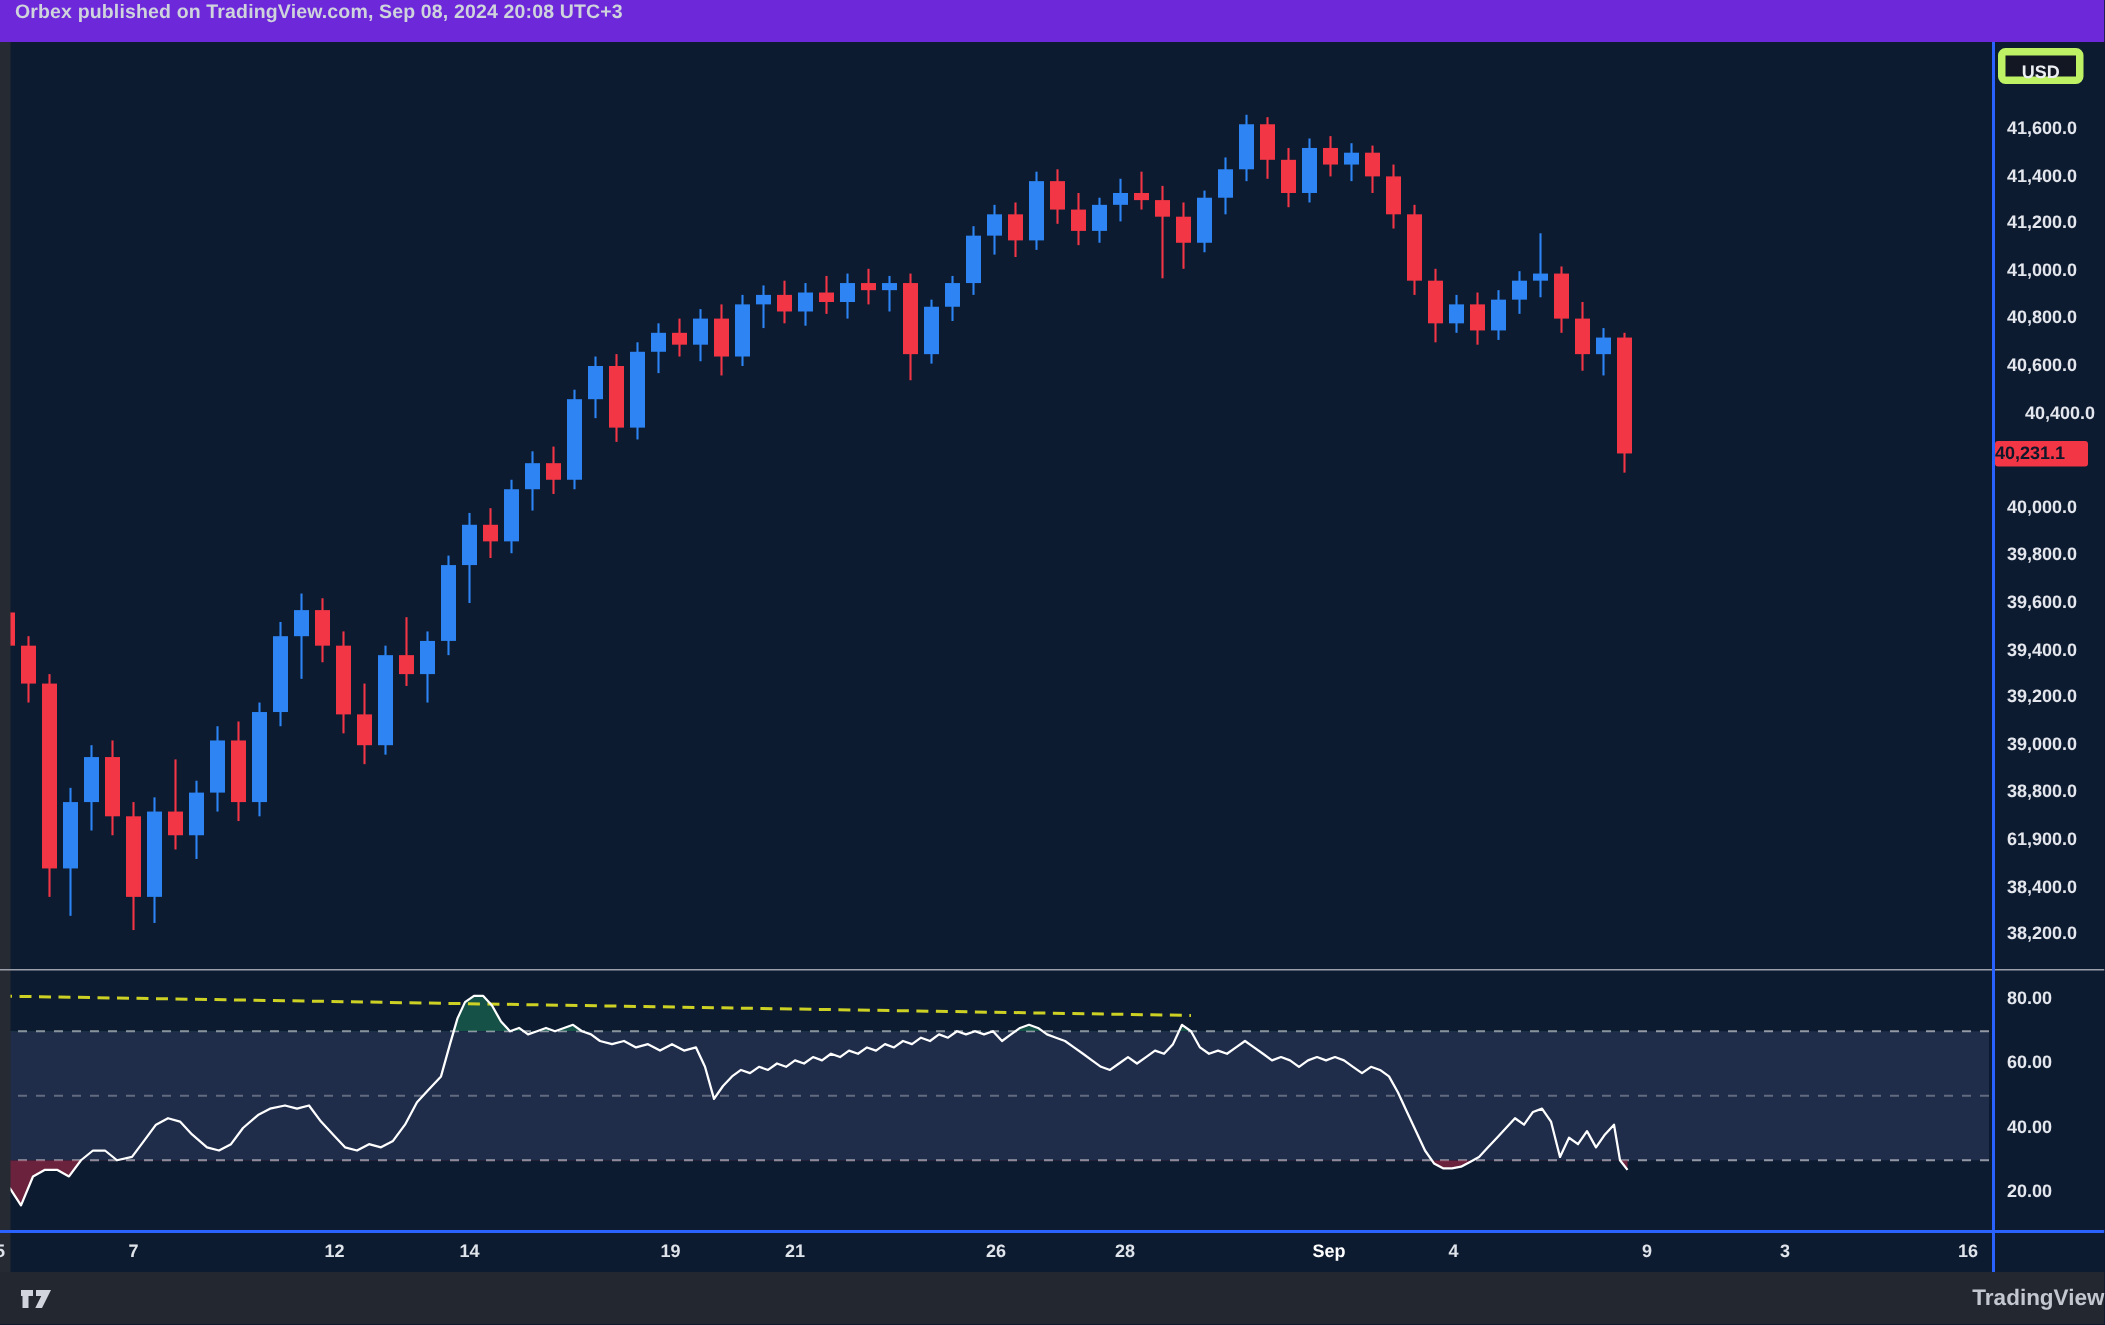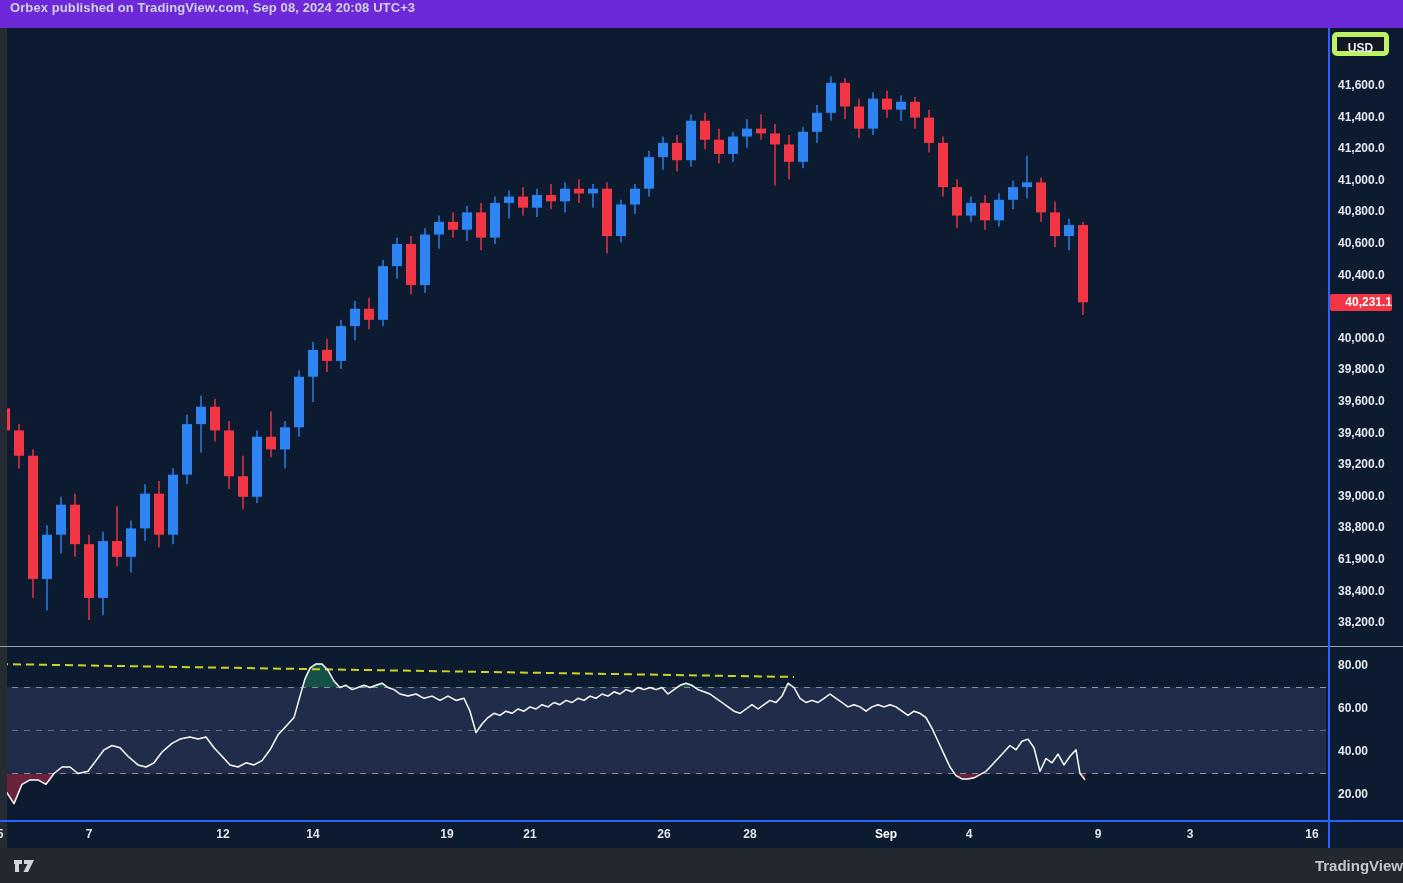--- a/index.html
+++ b/index.html
@@ -24,21 +24,21 @@
   #main-svg { position:absolute; left:0; top:28px; z-index:2; }
   #rsi-svg  { position:absolute; left:0; top:646px; z-index:2; }
 
   .ax-label { position:absolute; left:1338px; color:#e3e6ec; font-size:12px;
               font-weight:700; z-index:7; white-space:nowrap; }
   .t-label  { position:absolute; top:827px; transform:translateX(-50%); color:#dfe3ea;
               font-size:12px; font-weight:700; z-index:7; white-space:nowrap; }
   .t-label.month { color:#ffffff; }
 
   .price-tag { position:absolute; left:1330px; width:62px; height:17px;
-               color:#ffffff; font-size:12px; font-weight:700; text-align:right;
+               color:#0f172a; font-size:12px; font-weight:700; text-align:left;
                line-height:17px; border-radius:2px; z-index:8; }
 
   .usd-btn { position:absolute; left:1332px; top:32px; width:57px; height:24px;
              background:rgba(19,23,34,.92); border:5px solid #bef264; border-radius:5px;
              color:#eceef2; font-size:12px; font-weight:700; text-align:center;
              line-height:22px; z-index:8; cursor:pointer; }
 
   .ftr { position:absolute; left:0; top:848px; width:1403px; height:35px;
          background:#23272f; z-index:9; display:flex; align-items:center;justify-content:space-between; }
   .ftr .brand { color:#c3c7cf; font-size:15px; font-weight:700; margin-left:8px; }
@@ -390,21 +390,21 @@
   <div class="blue-h"></div>
   <div class="blue-v"></div>
 
   <div id="price-axis">
       <div class="ax-label" style="top: 78px;">41,600.0</div>
       <div class="ax-label" style="top: 109.6px;">41,400.0</div>
       <div class="ax-label" style="top: 141.2px;">41,200.0</div>
       <div class="ax-label" style="top: 172.8px;">41,000.0</div>
       <div class="ax-label" style="top: 204.4px;">40,800.0</div>
       <div class="ax-label" style="top: 236px;">40,600.0</div>
-      <div class="ax-label" style="top: 267.6px;">40,400.0</div>
+      <div class="ax-label" style="top: 267.6px; margin-left: 12px;">40,400.0</div>
       <div class="ax-label" style="top: 330.8px;">40,000.0</div>
       <div class="ax-label" style="top: 362.4px;">39,800.0</div>
       <div class="ax-label" style="top: 394px;">39,600.0</div>
       <div class="ax-label" style="top: 425.6px;">39,400.0</div>
       <div class="ax-label" style="top: 457.2px;">39,200.0</div>
       <div class="ax-label" style="top: 488.8px;">39,000.0</div>
       <div class="ax-label" style="top: 520.4px;">38,800.0</div>
       <div class="ax-label" style="top: 552px;">61,900.0</div>
       <div class="ax-label" style="top: 583.6px;">38,400.0</div>
       <div class="ax-label" style="top: 615.2px;">38,200.0</div>

